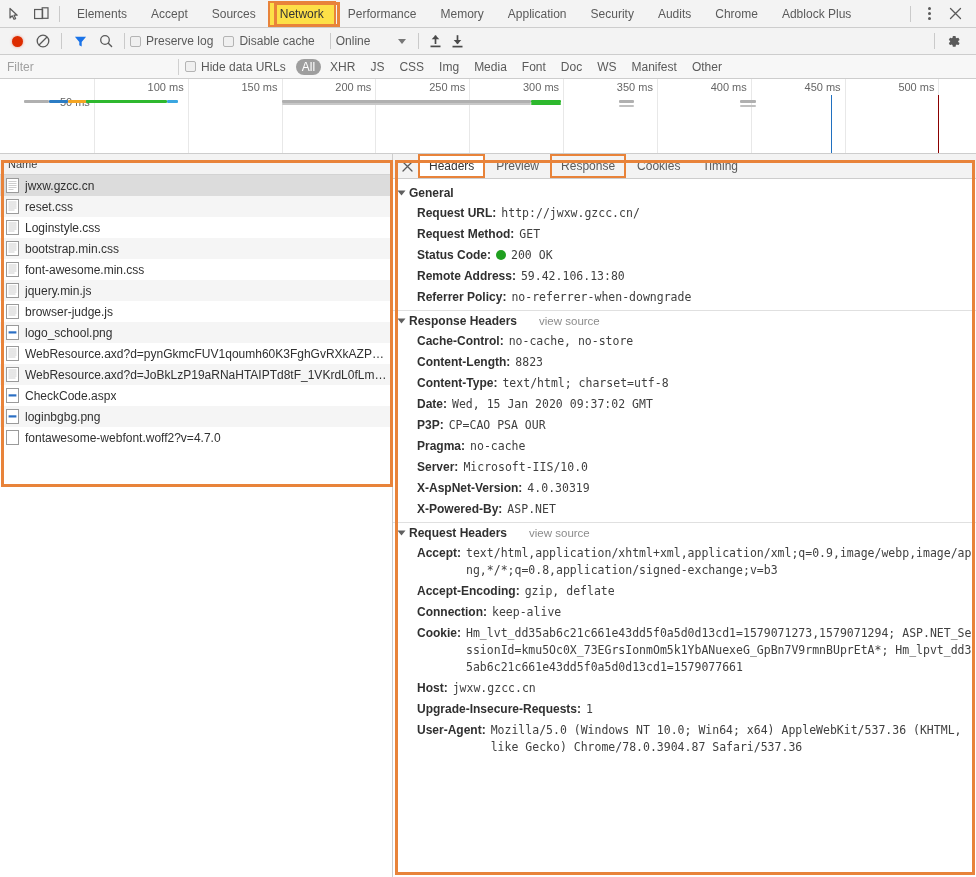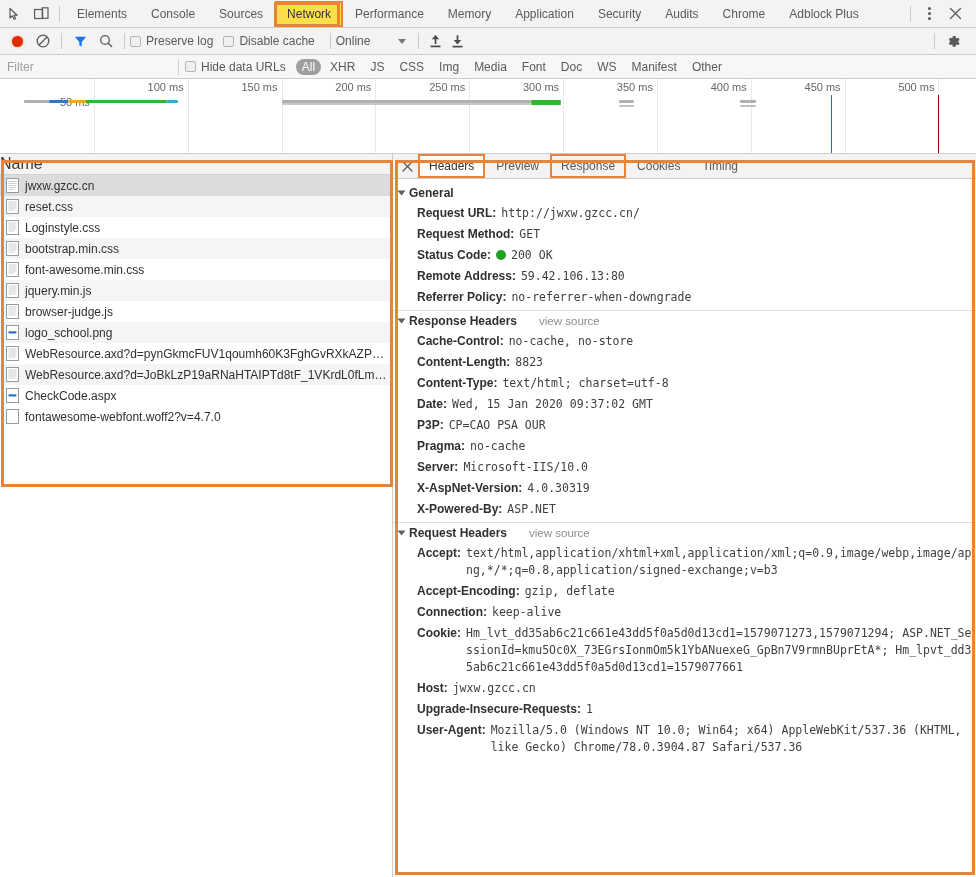--- a/index.html
+++ b/index.html
@@ -189,21 +189,22 @@
     display: flex; flex-direction: column;
     border-right: 1px solid #cdcdcd;
     background: #fff;
     position: relative;
   }
   .reqlist-head {
     height: 21px; min-height: 21px;
     background: #f3f3f3;
     border-bottom: 1px solid #d3d3d3;
     display: flex; align-items: center;
-    font-size: 16px;
+    padding-left: 8px;
+    font-size: 11px;
     color: #3c3c3c;
     cursor: pointer;
   }
   .rows { flex: 1; overflow: hidden; }
   .row {
     height: 21px;
     display: flex; align-items: center;
     padding-left: 6px;
     font-size: 12px;
     color: #303030;
@@ -347,21 +348,21 @@
         <rect x="0.6" y="2.5" width="8" height="9" fill="none" stroke="#5a5a5a" stroke-width="1.2"></rect>
         <rect x="8.2" y="0.8" width="5.8" height="10.5" fill="none" stroke="#5a5a5a" stroke-width="1.2"></rect>
       </svg>
     </div>
     <div class="vsep"></div>
     <div id="panel-tabs" style="display:flex;align-items:center;">
         <div class="panel-tab">
           <span>Elements</span>
         </div>
         <div class="panel-tab">
-          <span>Console</span>
+          <span>Accept</span>
         </div>
         <div class="panel-tab">
           <span>Sources</span>
         </div>
         <div class="panel-tab active-hl">
           <span>Network</span>
         </div>
         <div class="panel-tab">
           <span>Performance</span>
         </div>
@@ -600,20 +601,27 @@
               </svg></span>
             <span class="rname">WebResource.axd?d=JoBkLzP19aRNaHTAIPTd8tF_1VKrdL0fLmBvOT…</span>
           </div>
           <div class="row">
             <span class="ficon"><svg viewBox="0 0 13 15">
                 <rect x="0.5" y="0.5" width="12" height="14" fill="#fff" stroke="#9a9a9a"></rect>
                 <rect x="2.6" y="6.3" width="7.8" height="2.2" fill="#2b6fc4"></rect>
               </svg></span>
             <span class="rname">CheckCode.aspx</span>
           </div>
+          <div class="row odd">
+            <span class="ficon"><svg viewBox="0 0 13 15">
+                <rect x="0.5" y="0.5" width="12" height="14" fill="#fff" stroke="#9a9a9a"></rect>
+                <rect x="2.6" y="6.3" width="7.8" height="2.2" fill="#2b6fc4"></rect>
+              </svg></span>
+            <span class="rname">loginbgbg.png</span>
+          </div>
           <div class="row">
             <span class="ficon"><svg viewBox="0 0 13 15">
                 <rect x="0.5" y="0.5" width="12" height="14" fill="#fff" stroke="#9a9a9a"></rect>
               </svg></span>
             <span class="rname">fontawesome-webfont.woff2?v=4.7.0</span>
           </div>
         </div>
     </div>
 
     <div class="details">

